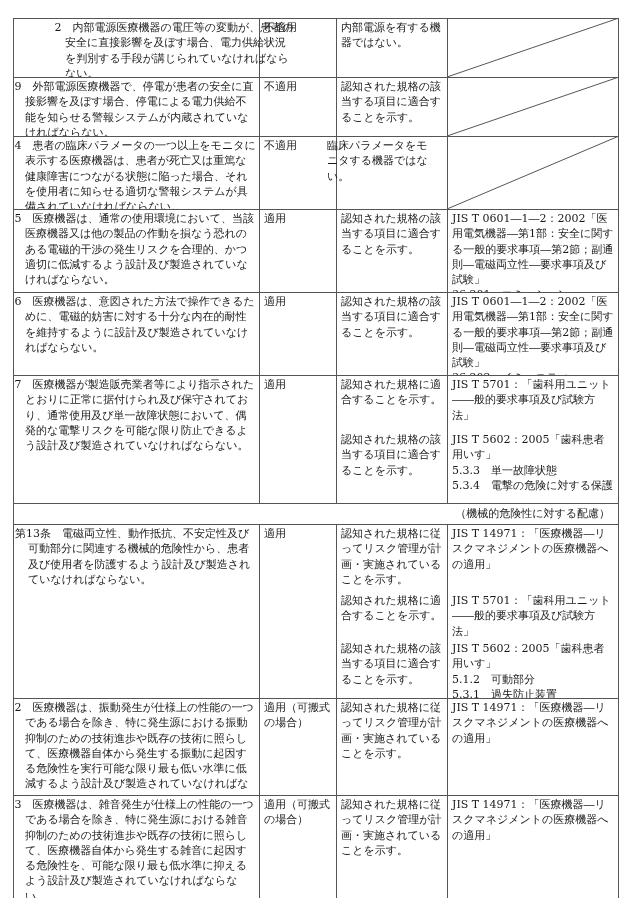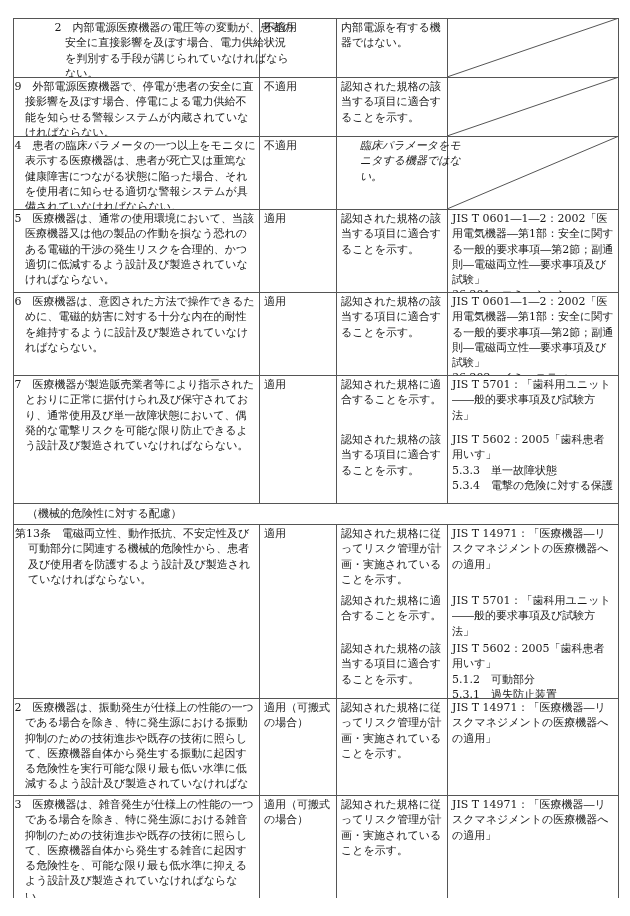--- a/index.html
+++ b/index.html
@@ -56,21 +56,21 @@
   <div class="cell indent-hang" style="left:9px;top:1px;width:245px;height:58px;margin-left:32px;">2　内部電源医療機器の電圧等の変動が、患者の安全に直接影響を及ぼす場合、電力供給状況を判別する手段が講じられていなければならない。</div>
   <div class="cell" style="left:247px;top:1px;width:76px;height:58px;">不適用</div>
   <div class="cell" style="left:324px;top:1px;width:110px;height:58px;">内部電源を有する機器ではない。</div>
 
   <div class="cell indent-hang" style="left:1px;top:60px;width:245px;height:58px;">9　外部電源医療機器で、停電が患者の安全に直接影響を及ぼす場合、停電による電力供給不能を知らせる警報システムが内蔵されていなければならない。</div>
   <div class="cell" style="left:247px;top:60px;width:76px;height:58px;">不適用</div>
   <div class="cell" style="left:324px;top:60px;width:110px;height:58px;">認知された規格の該当する項目に適合することを示す。</div>
 
   <div class="cell indent-hang" style="left:1px;top:119px;width:245px;height:72px;">4　患者の臨床パラメータの一つ以上をモニタに表示する医療機器は、患者が死亡又は重篤な健康障害につながる状態に陥った場合、それを使用者に知らせる適切な警報システムが具備されていなければならない。</div>
   <div class="cell" style="left:247px;top:119px;width:76px;height:72px;">不適用</div>
-  <div class="cell" style="left:343px;top:119px;width:110px;height:72px;font-style:italic;">臨床パラメータをモニタする機器ではない。</div>
+  <div class="cell" style="left:310px;top:119px;width:110px;height:72px;">臨床パラメータをモニタする機器ではない。</div>
 
   <div class="cell indent-hang" style="left:1px;top:192px;width:245px;height:82px;">5　医療機器は、通常の使用環境において、当該医療機器又は他の製品の作動を損なう恐れのある電磁的干渉の発生リスクを合理的、かつ適切に低減するよう設計及び製造されていなければならない。</div>
   <div class="cell" style="left:247px;top:192px;width:76px;height:82px;">適用</div>
   <div class="cell" style="left:324px;top:192px;width:110px;height:82px;">認知された規格の該当する項目に適合することを示す。</div>
   <div class="cell" style="left:435px;top:192px;width:170px;height:82px;white-space:pre-wrap;">JIS T 0601―1―2：2002「医用電気機器―第1部：安全に関する一般的要求事項―第2節；副通則―電磁両立性―要求事項及び試験」
 36.201　エミッション</div>
 
   <div class="cell indent-hang" style="left:1px;top:275px;width:245px;height:82px;">6　医療機器は、意図された方法で操作できるために、電磁的妨害に対する十分な内在的耐性を維持するように設計及び製造されていなければならない。</div>
   <div class="cell" style="left:247px;top:275px;width:76px;height:82px;">適用</div>
   <div class="cell" style="left:324px;top:275px;width:110px;height:82px;">認知された規格の該当する項目に適合することを示す。</div>
@@ -79,21 +79,21 @@
 
   <div class="cell indent-hang" style="left:1px;top:358px;width:245px;height:127px;">7　医療機器が製造販売業者等により指示されたとおりに正常に据付けられ及び保守されており、通常使用及び単一故障状態において、偶発的な電撃リスクを可能な限り防止できるよう設計及び製造されていなければならない。</div>
   <div class="cell" style="left:247px;top:358px;width:76px;height:127px;">適用</div>
   <div class="cell" style="left:324px;top:358px;width:110px;height:50px;">認知された規格に適合することを示す。</div>
   <div class="cell" style="left:324px;top:413px;width:110px;height:70px;">認知された規格の該当する項目に適合することを示す。</div>
   <div class="cell" style="left:435px;top:358px;width:170px;height:50px;">JIS T 5701：「歯科用ユニット――般的要求事項及び試験方法」</div>
   <div class="cell" style="left:435px;top:413px;width:170px;height:72px;white-space:pre-wrap;">JIS T 5602：2005「歯科患者用いす」
 5.3.3　単一故障状態
 5.3.4　電撃の危険に対する保護</div>
 
-  <div class="cell section" style="left:10px;top:487px;width:590px;height:18px;">（機械的危険性に対する配慮）</div>
+  <div class="cell section" style="left:10px;top:487px;width:590px;height:18px;text-align:right;">（機械的危険性に対する配慮）</div>
 
   <div class="cell indent-hang" style="left:1px;top:507px;width:245px;height:173px;padding-left:14px;text-indent:-13px;">第13条　電磁両立性、動作抵抗、不安定性及び可動部分に関連する機械的危険性から、患者及び使用者を防護するよう設計及び製造されていなければならない。</div>
   <div class="cell" style="left:247px;top:507px;width:76px;height:173px;">適用</div>
   <div class="cell" style="left:324px;top:507px;width:110px;height:64px;">認知された規格に従ってリスク管理が計画・実施されていることを示す。</div>
   <div class="cell" style="left:324px;top:574px;width:110px;height:40px;">認知された規格に適合することを示す。</div>
   <div class="cell" style="left:324px;top:622px;width:110px;height:58px;">認知された規格の該当する項目に適合することを示す。</div>
   <div class="cell" style="left:435px;top:507px;width:170px;height:64px;">JIS T 14971：「医療機器―リスクマネジメントの医療機器への適用」</div>
   <div class="cell" style="left:435px;top:574px;width:170px;height:46px;">JIS T 5701：「歯科用ユニット――般的要求事項及び試験方法」</div>
   <div class="cell" style="left:435px;top:622px;width:170px;height:58px;white-space:pre-wrap;">JIS T 5602：2005「歯科患者用いす」
 5.1.2　可動部分

